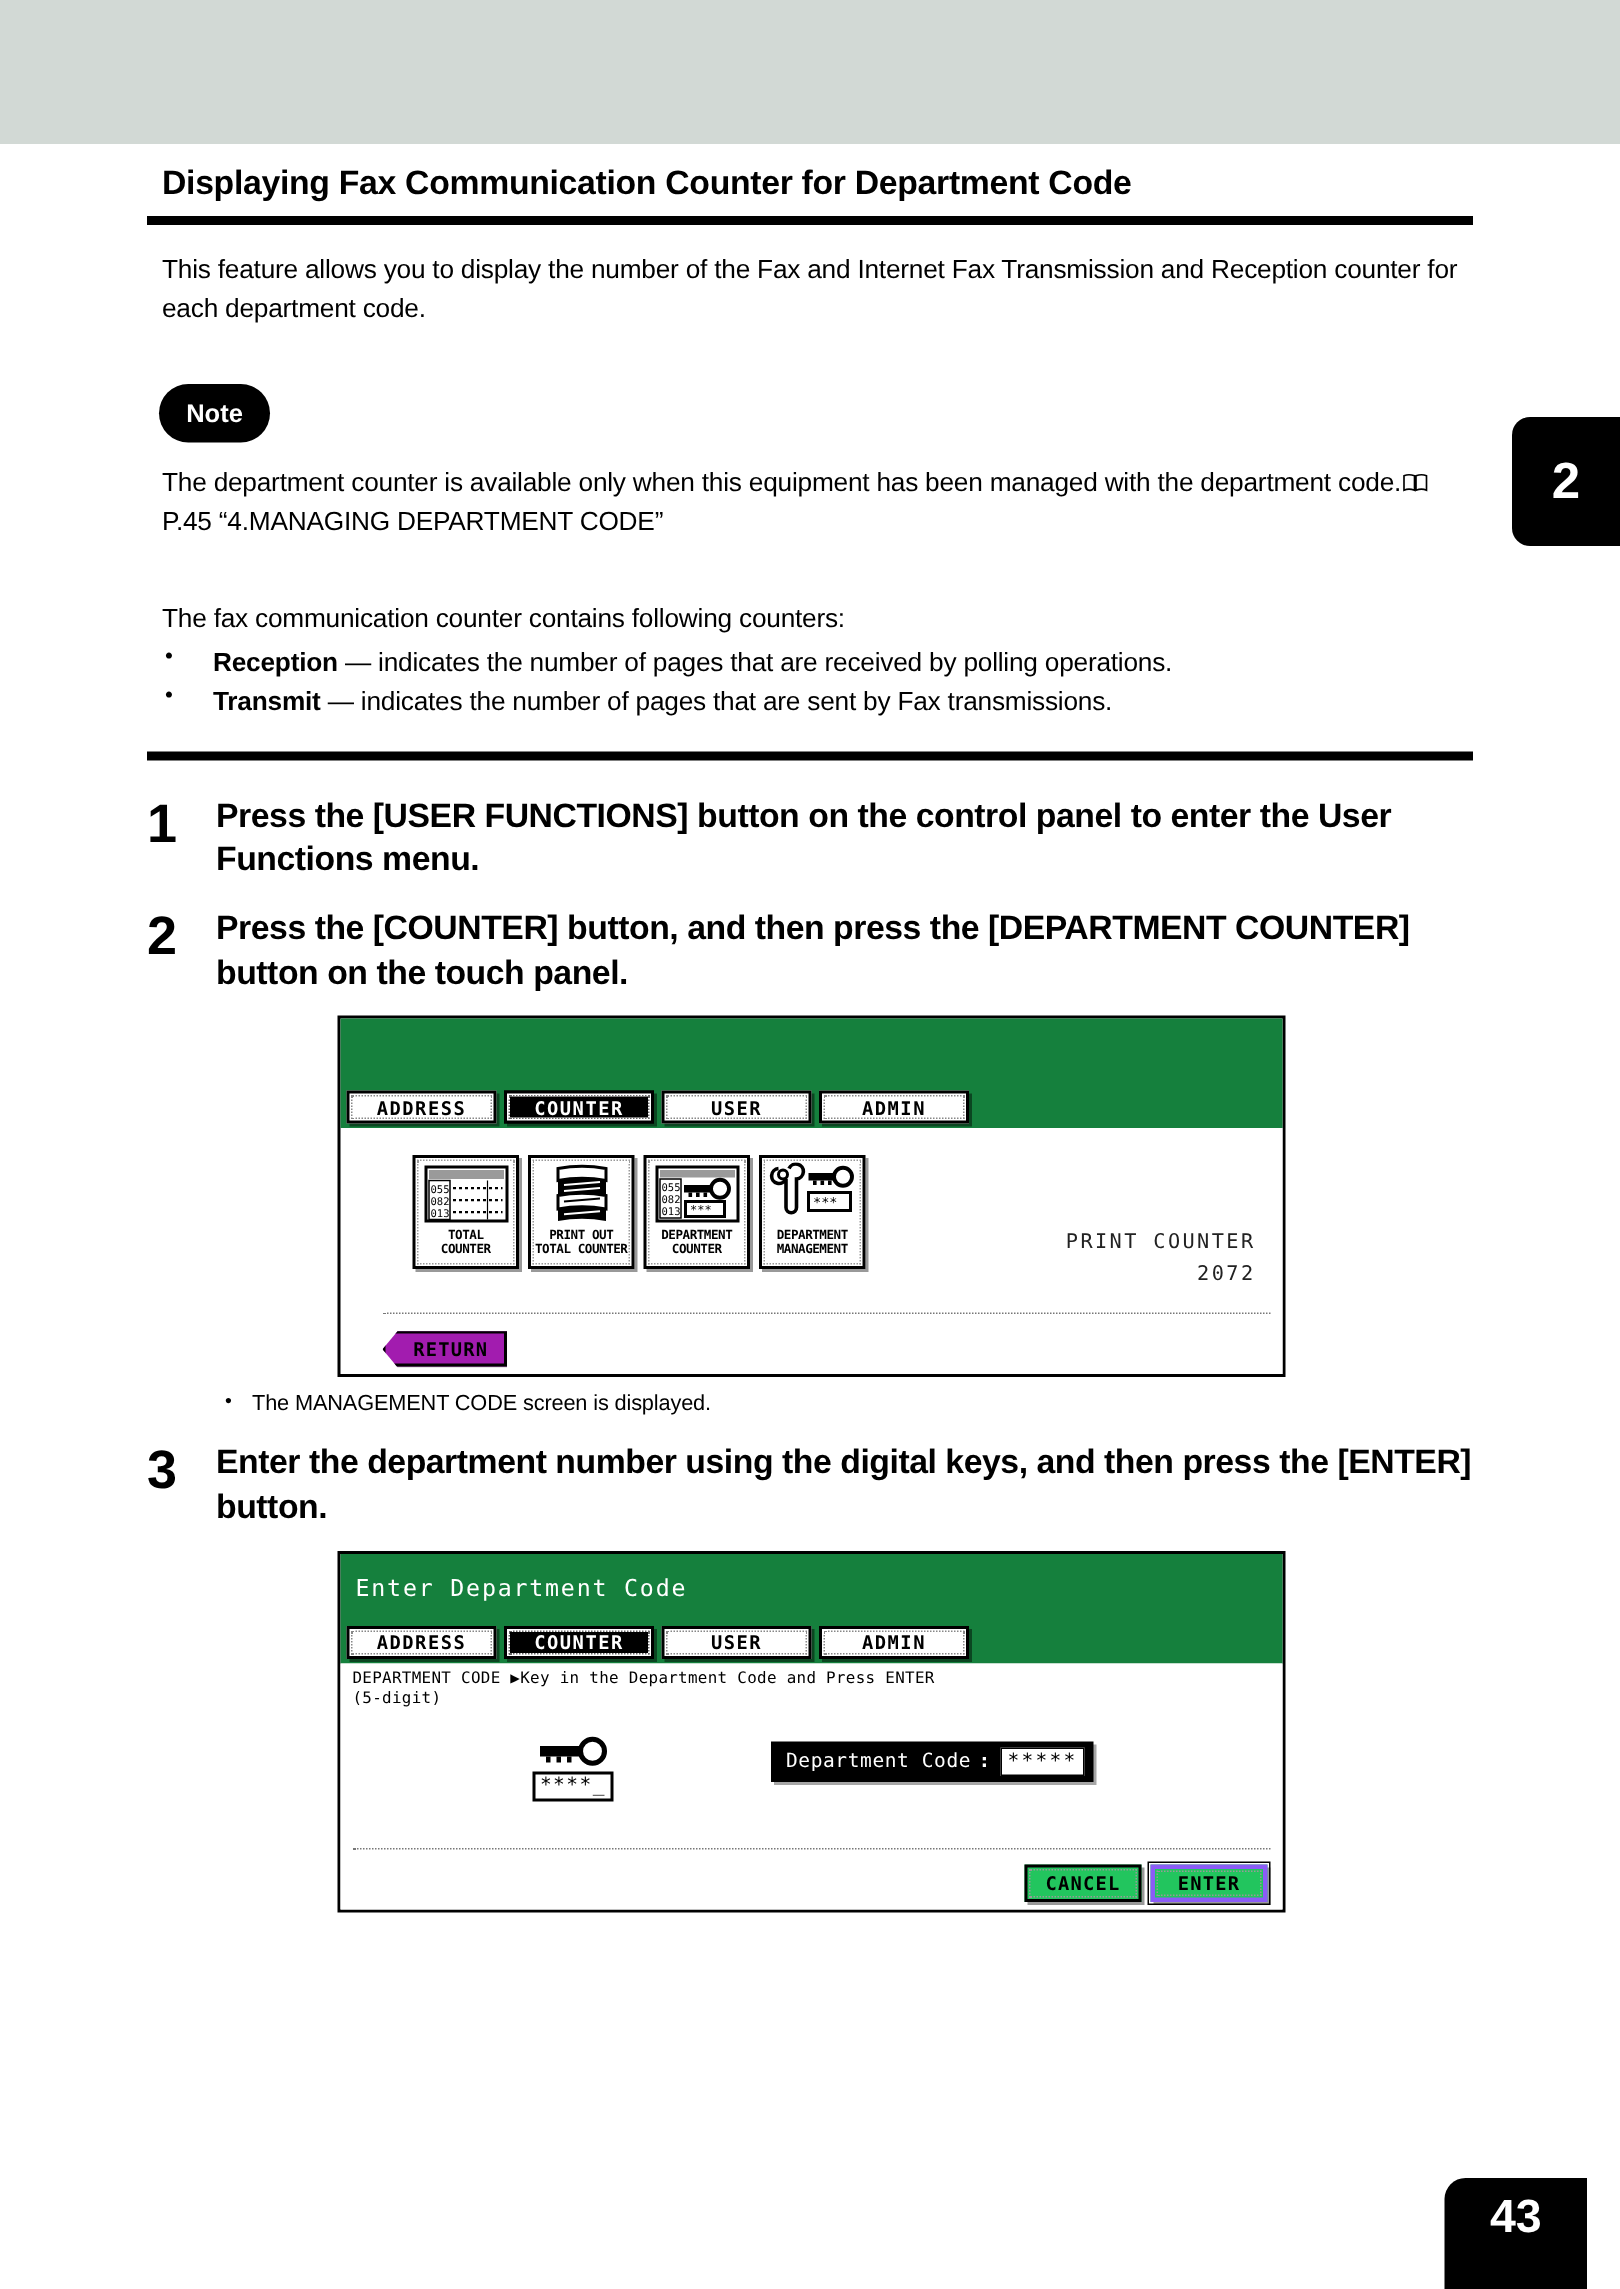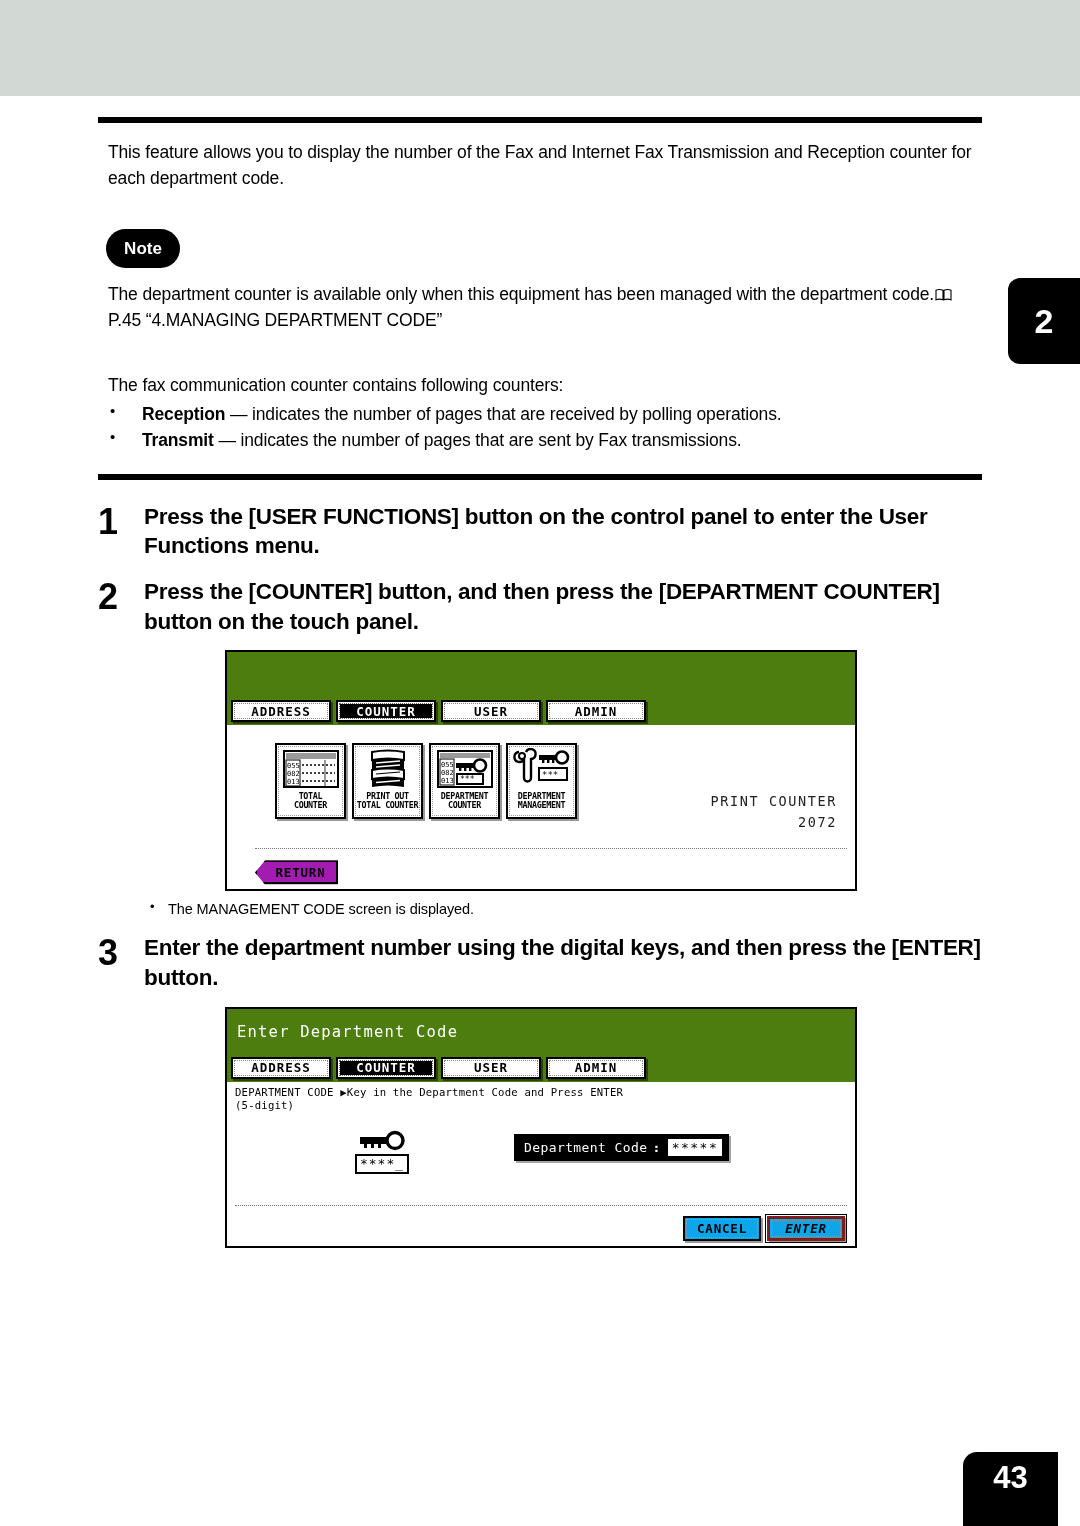--- a/index.html
+++ b/index.html
@@ -197,21 +197,21 @@
   .panel {
     width: 632px;
     margin: 14px 0 0 127px;
     border: 2px solid #000;
     background: #ffffff;
     box-sizing: border-box;
     font-family: "DejaVu Sans Mono", monospace;
     position: relative;
   }
   .panel-header {
-    background: #4d7c0f;
+    background: #15803d;
     position: relative;
   }
   .panel1 .panel-header { height: 73px; }
   .panel2 .panel-header { height: 73px; }
 
   .panel-title {
     color: #ffffff;
     font-size: 15.5px;
     letter-spacing: 1.2px;
     position: absolute;
@@ -421,55 +421,55 @@
     bottom: 5px;
     display: flex;
     gap: 6px;
     align-items: center;
   }
   .lcd-btn {
     width: 78px;
     height: 25px;
     border: 2px solid #000;
     box-sizing: border-box;
-    background: #0ea5e9;
+    background: #22c55e;
     display: flex;
     align-items: center;
     justify-content: center;
     font-family: "DejaVu Sans Mono", monospace;
     font-size: 12.5px;
     font-weight: bold;
     letter-spacing: 0.8px;
     box-shadow: 2px 2px 0 rgba(0,0,0,0.4);
     position: relative;
   }
   .lcd-btn::after {
     content: "";
     position: absolute;
     left: 1px; right: 1px; top: 1px; bottom: 1px;
     border: 1px dotted #999;
     pointer-events: none;
   }
   .lcd-btn.focused {
-    border: 3px solid #7f1d1d;
+    border: 3px solid #8b5cf6;
     outline: 1px solid #000;
     outline-offset: 1px;
-    font-style: italic;
   }
 </style>
 </head>
 <body>
 
 <div class="top-band"></div>
 
 <div class="chapter-tab">2</div>
 <div class="page-tab">43</div>
 
 <div class="content">
 
+  <h1 class="page-title">Displaying Fax Communication Counter for Department Code</h1>
   <div class="rule-thick"></div>
 
   <p class="intro">This feature allows you to display the number of the Fax and Internet Fax Transmission and Reception counter for each department code.</p>
 
   <div class="note-badge">Note</div>
 
   <p class="note-text"><span>The department counter is available only when this equipment has been managed with the department code.</span><svg class="book-icon" viewBox="0 0 17 13" aria-hidden="true">
         <path d="M1 2.2 Q4.2 0.8 8 2.2 L8 11.8 Q4.2 10.4 1 11.8 Z" fill="none" stroke="#000" stroke-width="1.1"></path>
         <path d="M16 2.2 Q12.8 0.8 9 2.2 L9 11.8 Q12.8 10.4 16 11.8 Z" fill="none" stroke="#000" stroke-width="1.1"></path>
         <line x1="8.5" y1="2" x2="8.5" y2="12" stroke="#000" stroke-width="1"></line>

